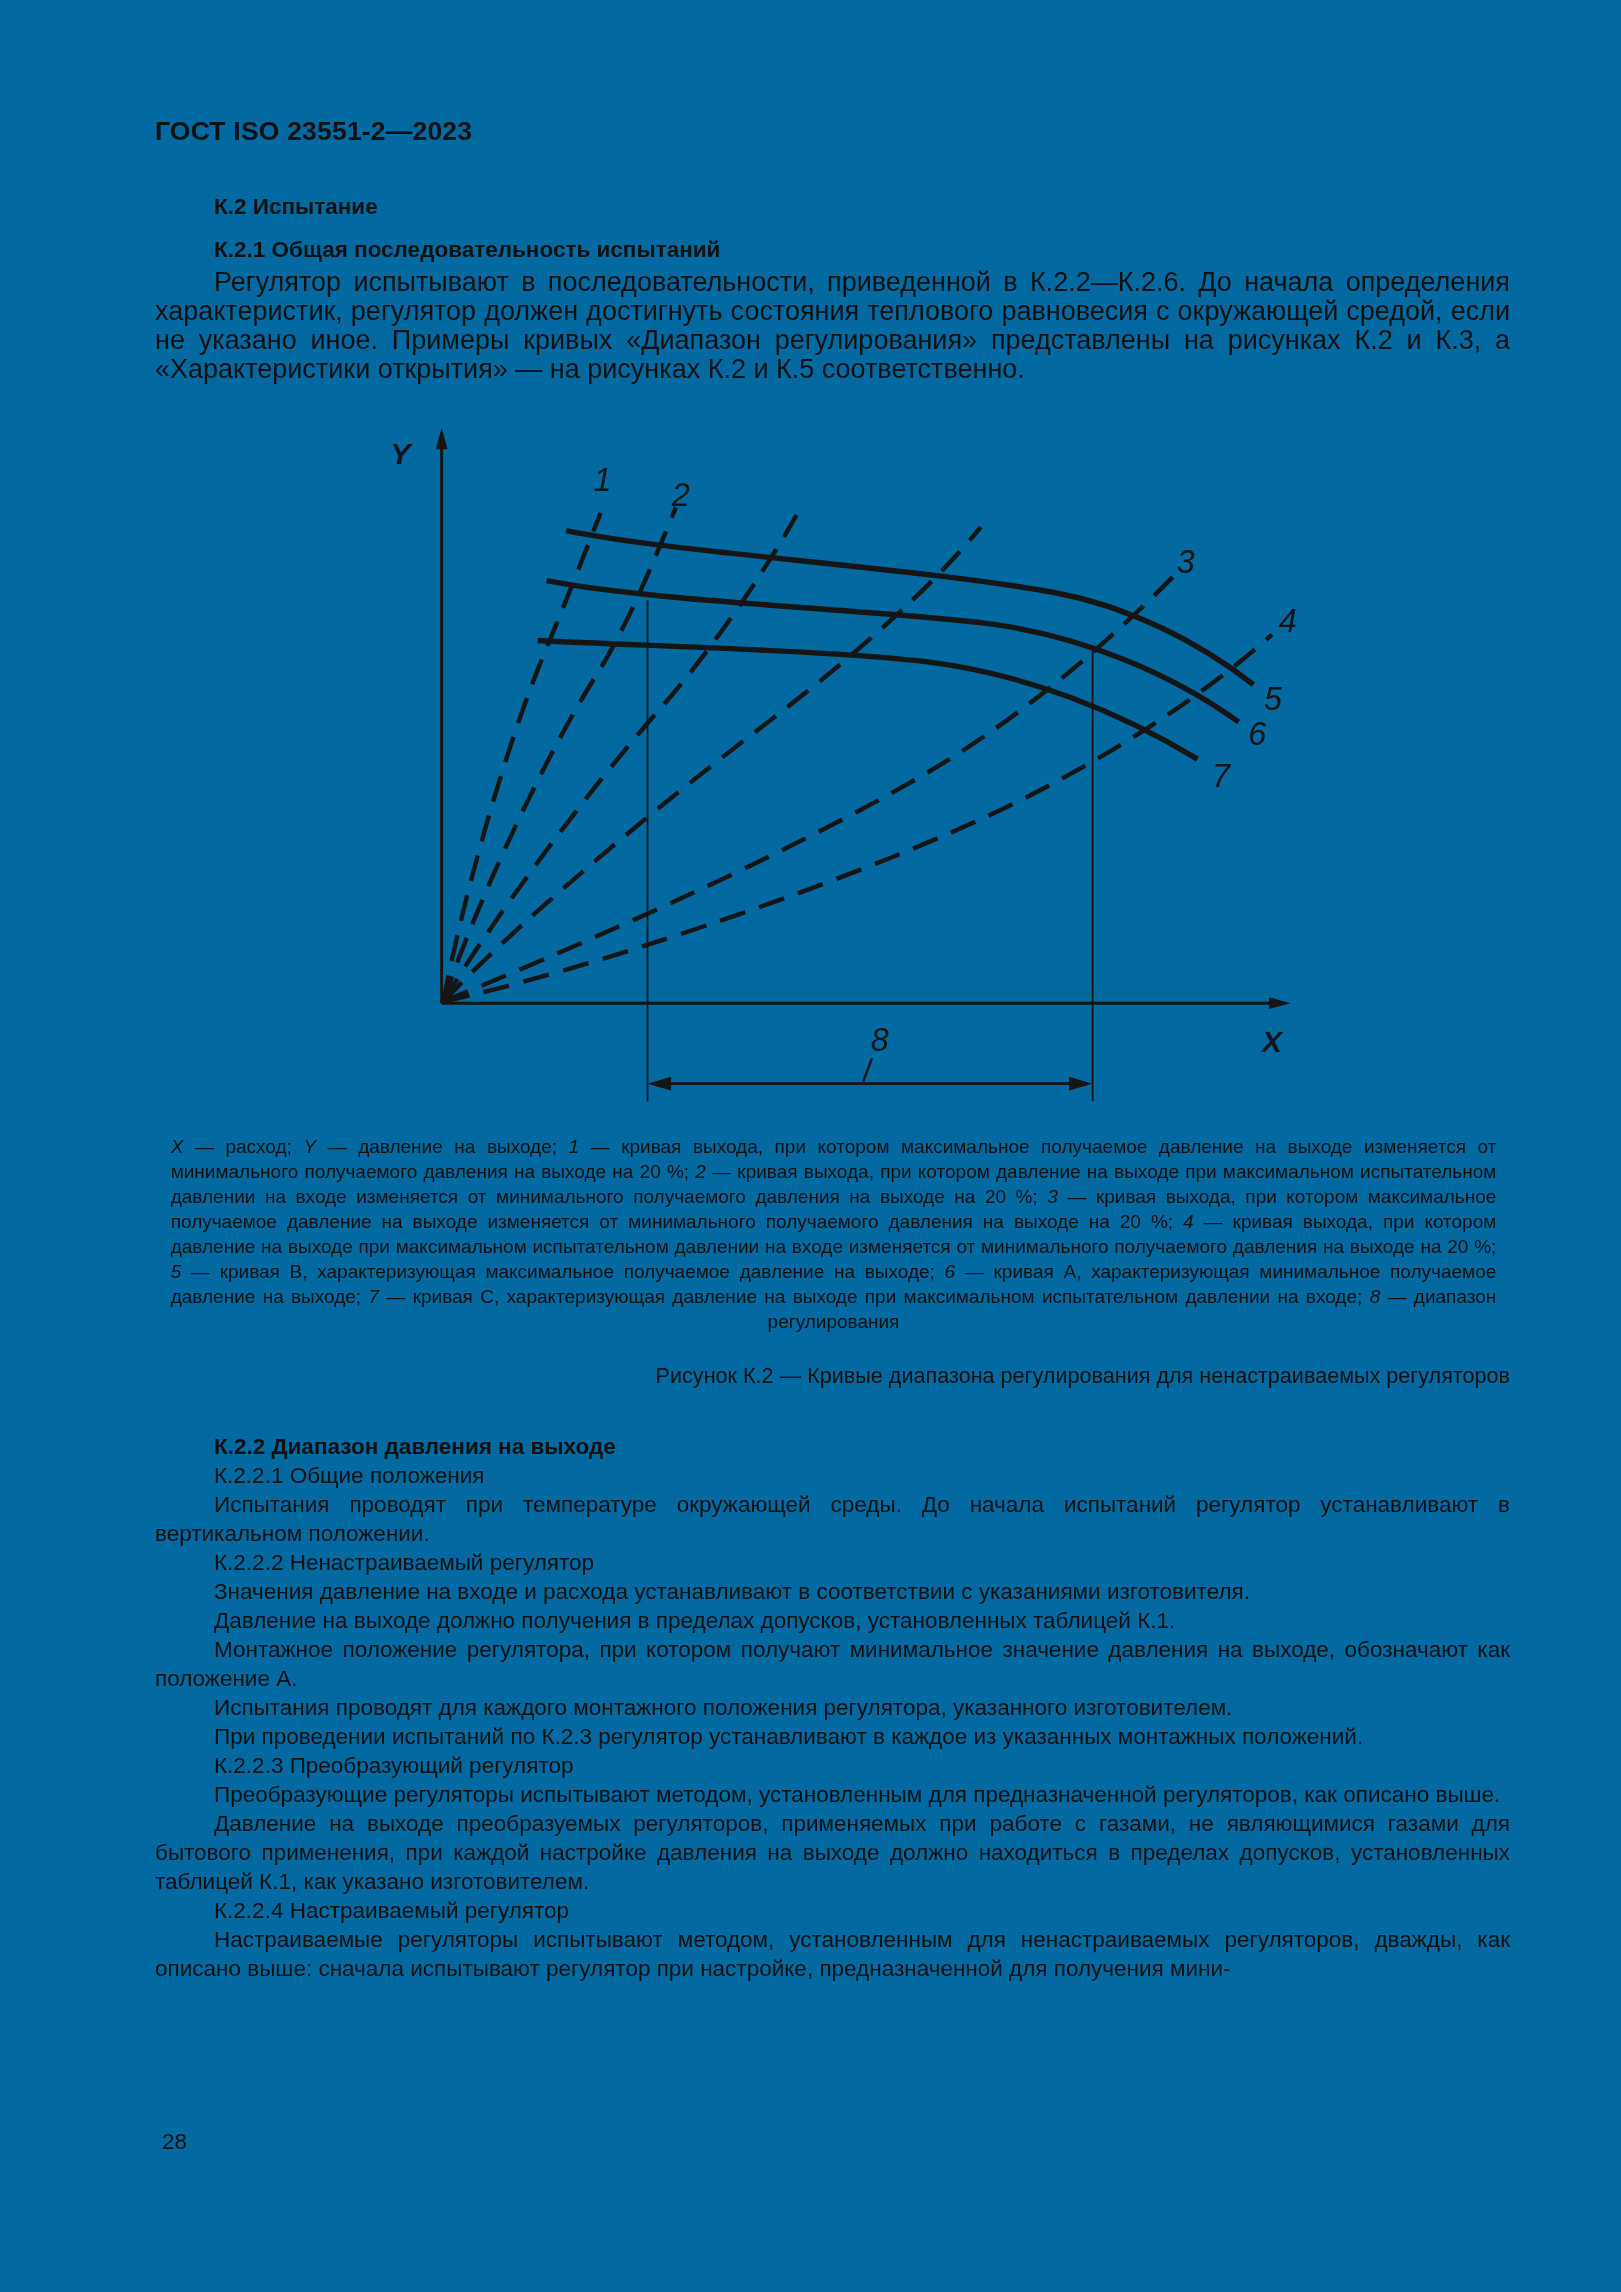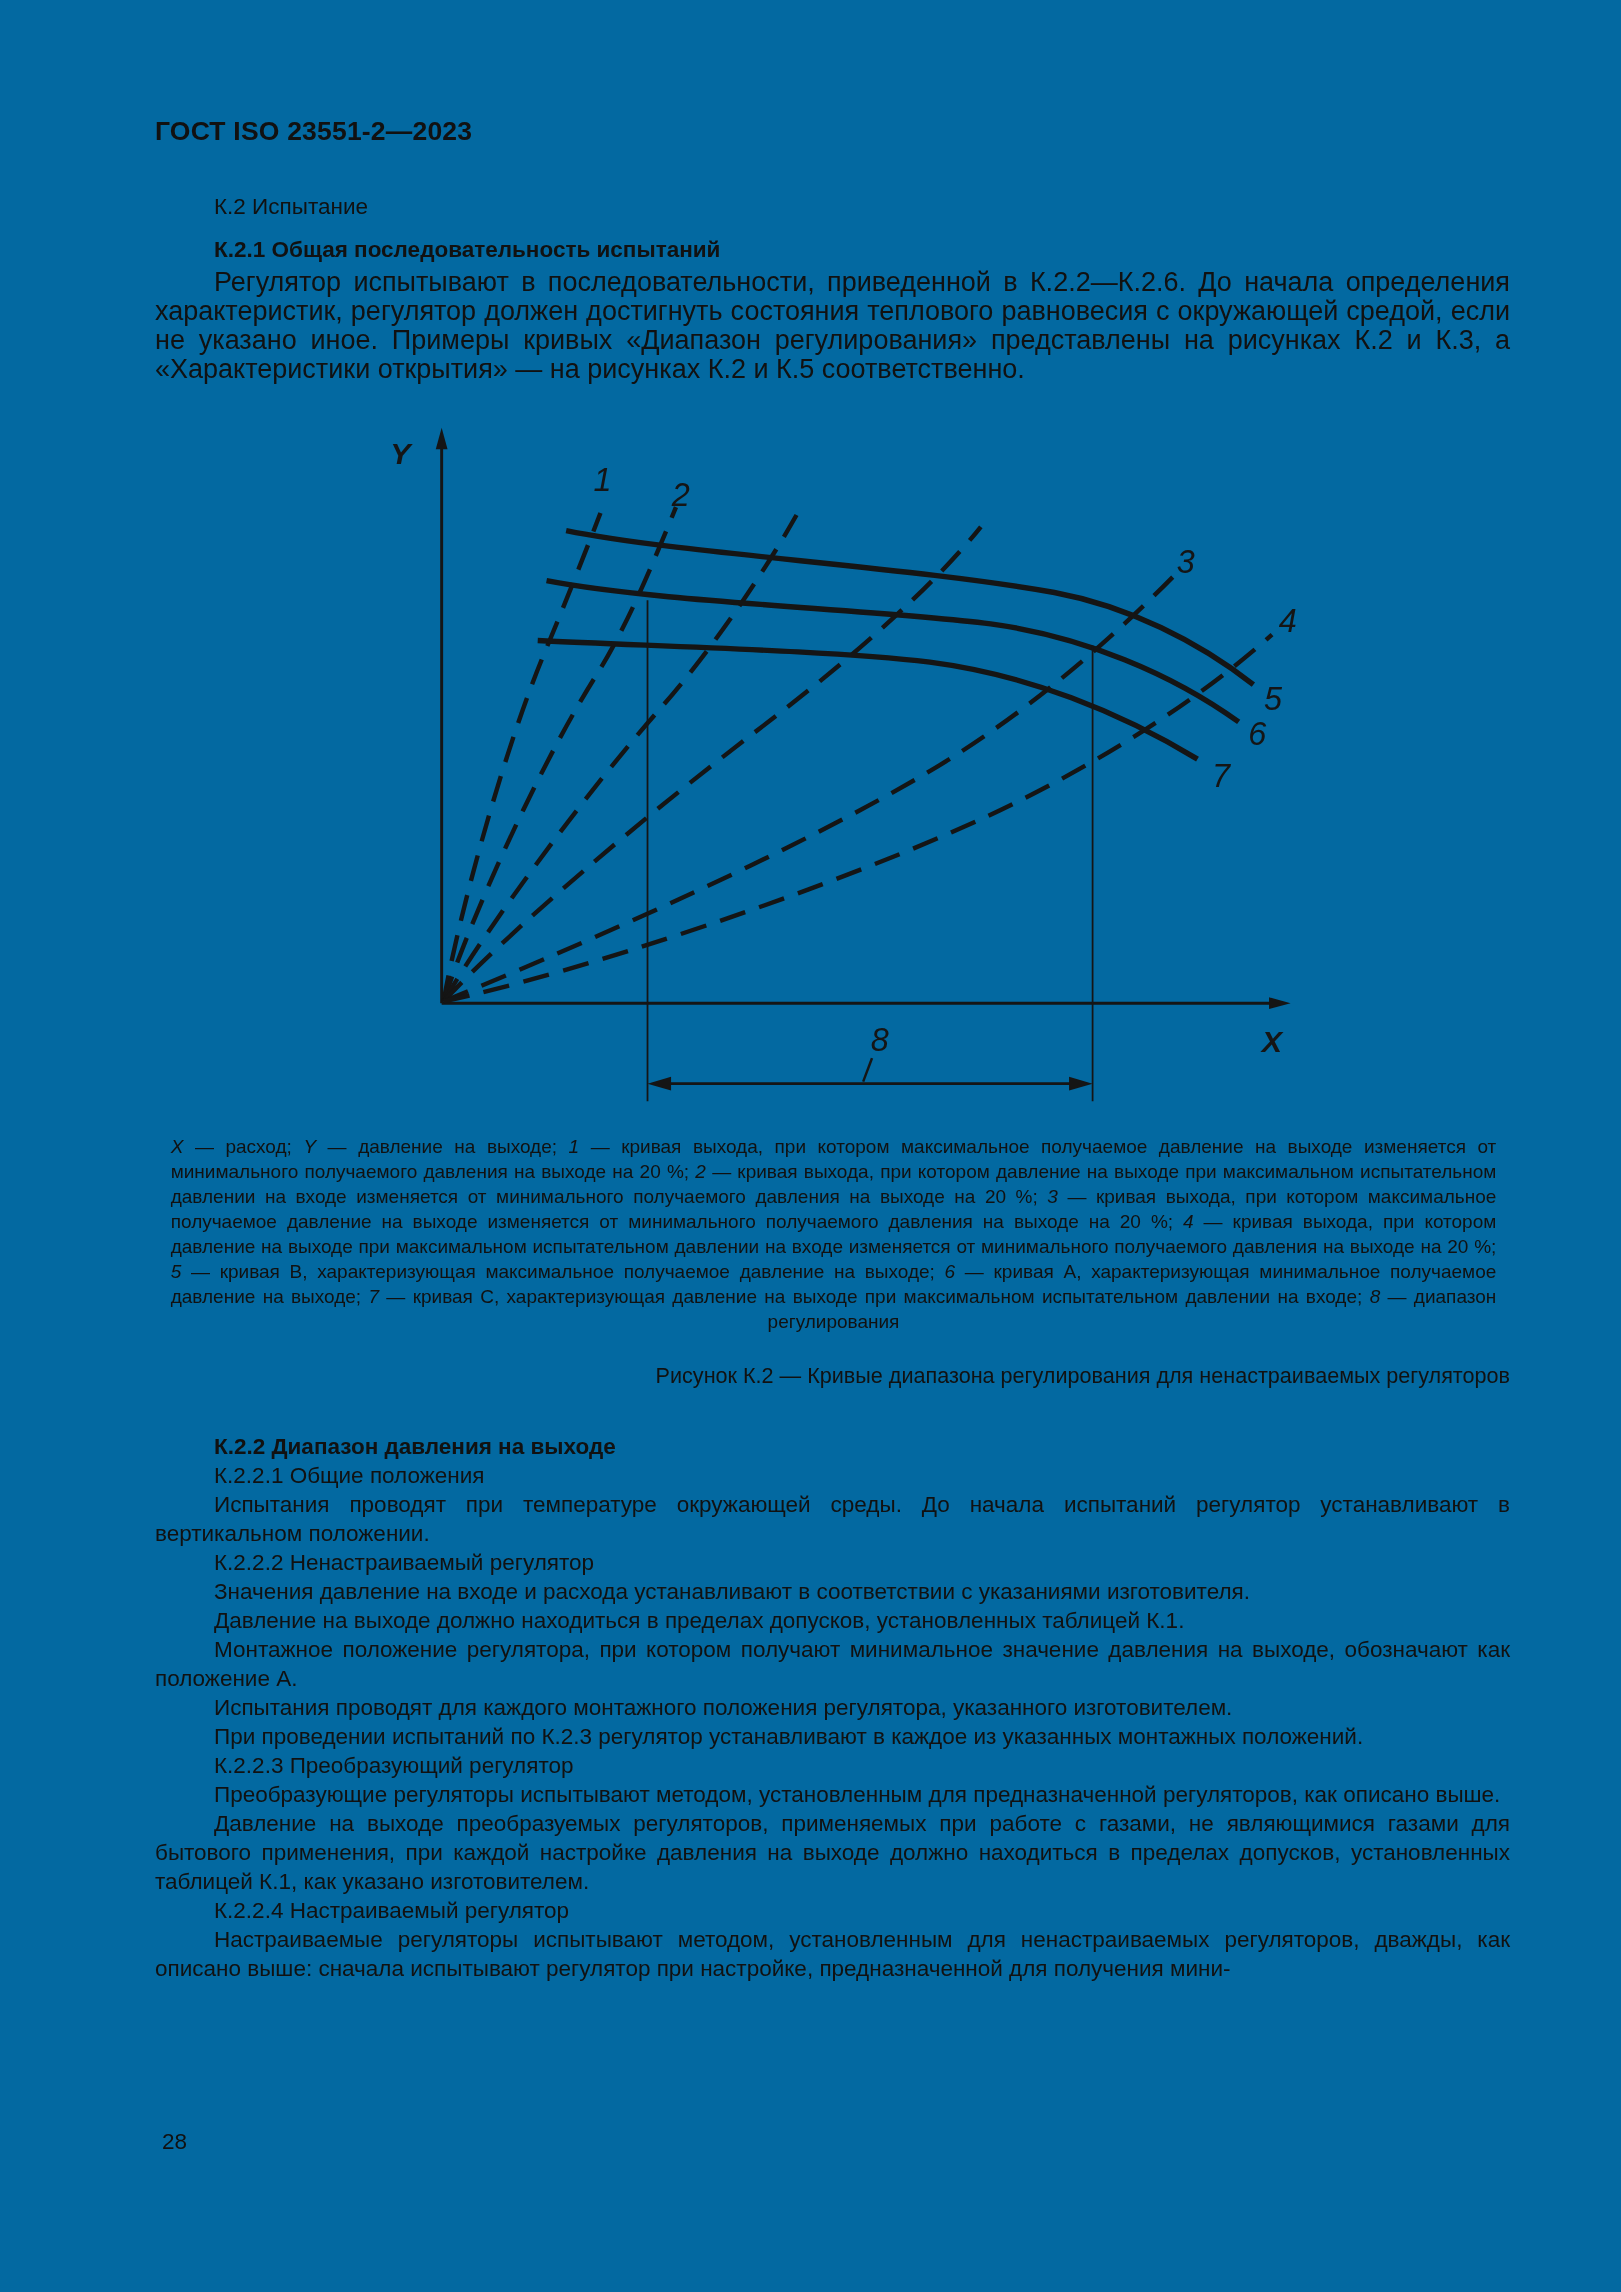--- a/index.html
+++ b/index.html
@@ -3,21 +3,21 @@
 <meta charset="utf-8">
 <style>
   html,body{margin:0;padding:0;background:#9a9a9a;}
   .page{
     width:1621px;height:2293px;background:#0369a1;color:#111;
     position:relative;margin:0 auto;overflow:hidden;
     font-family:"Liberation Sans", sans-serif;
   }
   .content{padding:116px 111px 0 155px;}
   .runhead{font-size:26.5px;font-weight:bold;letter-spacing:0.2px;}
-  .h-k2{font-size:22.5px;font-weight:normal;margin-top:47px;padding-left:59px;}
+  .h-k2{font-size:22.5px;font-weight:bold;margin-top:47px;padding-left:59px;}
   .h-k21{font-size:22.5px;font-weight:bold;margin-top:16.7px;padding-left:59px;}
   .para{
     font-size:27px;line-height:29px;text-align:justify;text-indent:59px;
     margin-top:4.9px;
   }
   .body-p{font-size:22.5px;line-height:29px;text-align:justify;text-indent:59px;margin:0;}
   .body-h{font-size:22.5px;line-height:29px;font-weight:bold;text-indent:59px;margin:0;}
   .fig-wrap{margin-top:33px;}
   .fig-svg{display:block;margin-left:218px;}
   .fig-caption{
@@ -102,21 +102,21 @@
       <div class="fig-caption"><span class="it">X</span><span> — расход; </span><span class="it">Y</span><span> — давление на выходе; </span><span class="it">1</span><span> — кривая выхода, при котором максимальное получаемое давление на выходе изменяется от минимального получаемого давления на выходе на 20 %; </span><span class="it">2</span><span> — кривая выхода, при котором давление на выходе при максимальном испытательном давлении на входе изменяется от минимального получаемого давления на выходе на 20 %; </span><span class="it">3</span><span> — кривая выхода, при котором максимальное получаемое давление на выходе изменяется от минимального получаемого давления на выходе на 20 %; </span><span class="it">4</span><span> — кривая выхода, при котором давление на выходе при максимальном испытательном давлении на входе изменяется от минимального получаемого давления на выходе на 20 %; </span><span class="it">5</span><span> — кривая В, характеризующая максимальное получаемое давление на выходе; </span><span class="it">6</span><span> — кривая А, характеризующая минимальное получаемое давление на выходе; </span><span class="it">7</span><span> — кривая С, характеризующая давление на выходе при максимальном испытательном давлении на входе; </span><span class="it">8</span><span> — диапазон регулирования</span></div>
       <div class="fig-title">Рисунок К.2 — Кривые диапазона регулирования для ненастраиваемых регуляторов</div>
     </div>
 
     <div class="sec2">
       <p class="body-h">К.2.2 Диапазон давления на выходе</p>
       <p class="body-p">К.2.2.1 Общие положения</p>
       <p class="body-p">Испытания проводят при температуре окружающей среды. До начала испытаний регулятор устанавливают в вертикальном положении.</p>
       <p class="body-p">К.2.2.2 Ненастраиваемый регулятор</p>
       <p class="body-p">Значения давление на входе и расхода устанавливают в соответствии с указаниями изготовителя.</p>
-      <p class="body-p">Давление на выходе должно находиться в пределах допусков, установленных таблицей К.1.</p>
+      <p class="body-p">Давление на выходе должно получения в пределах допусков, установленных таблицей К.1.</p>
       <p class="body-p">Монтажное положение регулятора, при котором получают минимальное значение давления на выходе, обозначают как положение А.</p>
       <p class="body-p">Испытания проводят для каждого монтажного положения регулятора, указанного изготовителем.</p>
       <p class="body-p">При проведении испытаний по К.2.3 регулятор устанавливают в каждое из указанных монтажных положений.</p>
       <p class="body-p">К.2.2.3 Преобразующий регулятор</p>
       <p class="body-p">Преобразующие регуляторы испытывают методом, установленным для предназначенной регуляторов, как описано выше.</p>
       <p class="body-p">Давление на выходе преобразуемых регуляторов, применяемых при работе с газами, не являющимися газами для бытового применения, при каждой настройке давления на выходе должно находиться в пределах допусков, установленных таблицей К.1, как указано изготовителем.</p>
       <p class="body-p">К.2.2.4 Настраиваемый регулятор</p>
       <p class="body-p">Настраиваемые регуляторы испытывают методом, установленным для ненастраиваемых регуляторов, дважды, как описано выше: сначала испытывают регулятор при настройке, предназначенной для получения мини-</p>
     </div>
 

